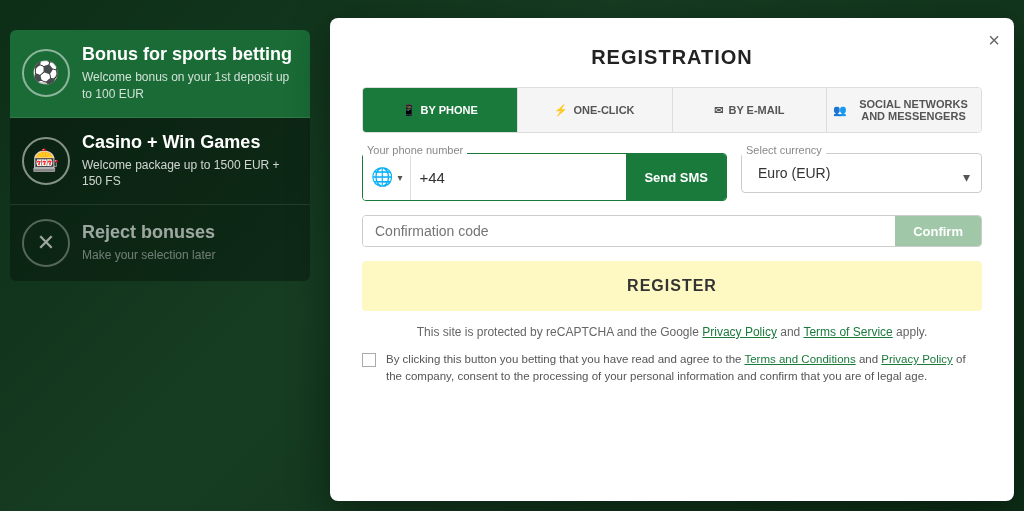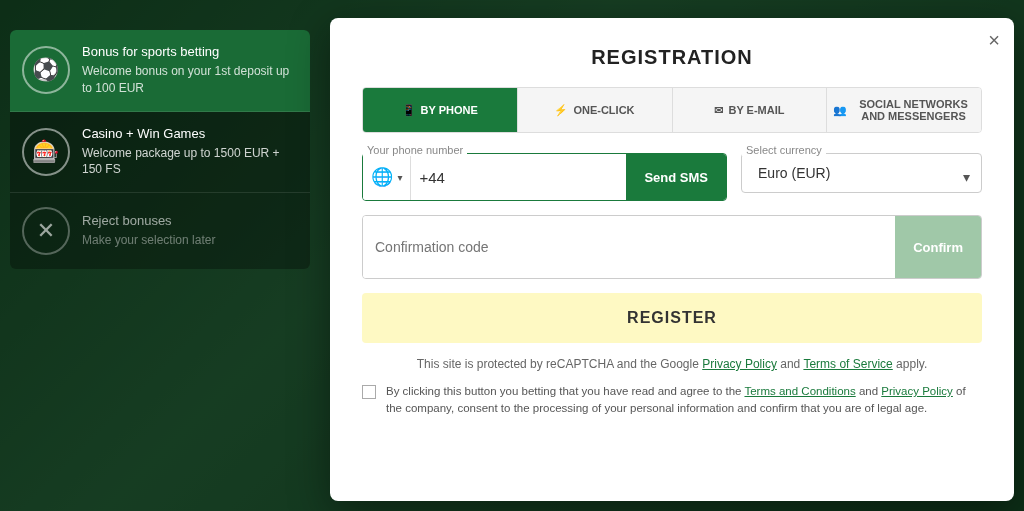--- a/index.html
+++ b/index.html
@@ -60,22 +60,22 @@
       flex-shrink: 0;
       font-size: 22px;
     }
 
     .sidebar-item:first-child {
       background: #1a6b36;
     }
 
     .sidebar-text h3 {
       color: #fff;
-      font-size: 13px;
-      font-weight: normal;
+      font-size: 18px;
+      font-weight: bold;
       margin-bottom: 4px;
     }
     .sidebar-text p {
       color: rgba(255,255,255,0.8);
       font-size: 12px;
       line-height: 1.4;
     }
 
     
     .overlay {
@@ -245,21 +245,21 @@
       font-size: 14px;
       color: #555;
       pointer-events: none;
     }
 
     .confirm-wrapper {
       display: flex;
       border: 1.5px solid #ccc;
       border-radius: 4px;
       overflow: hidden;
-      height: 64px;
+      height: 32px;
       flex: 1;
     }
 
     .confirm-input {
       flex: 1;
       border: none;
       outline: none;
       padding: 0 12px;
       font-size: 14px;
       color: #aaa;

